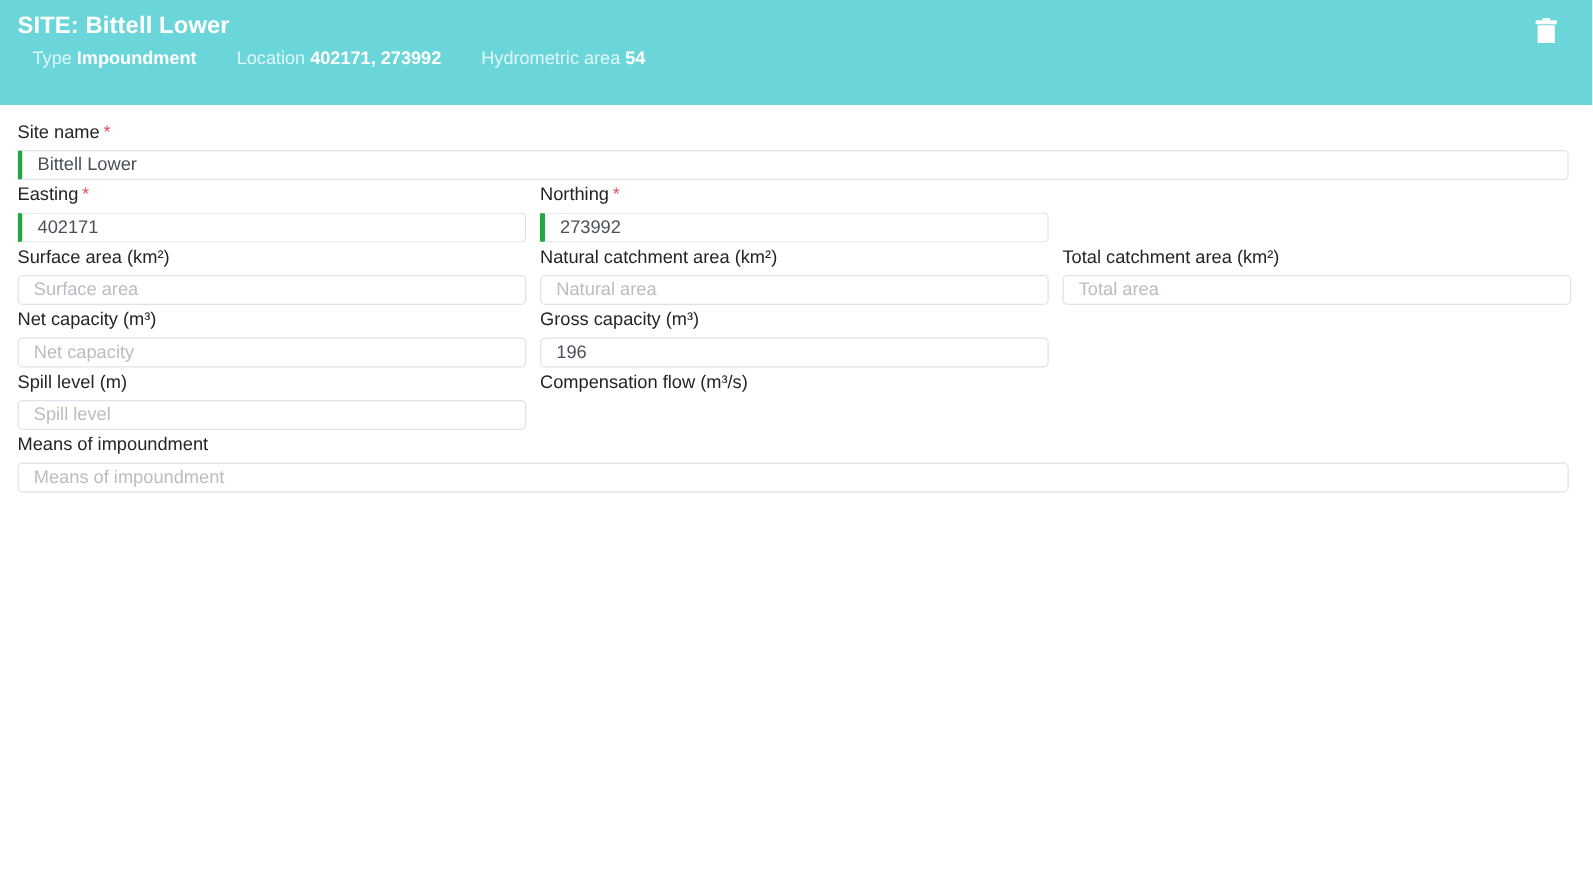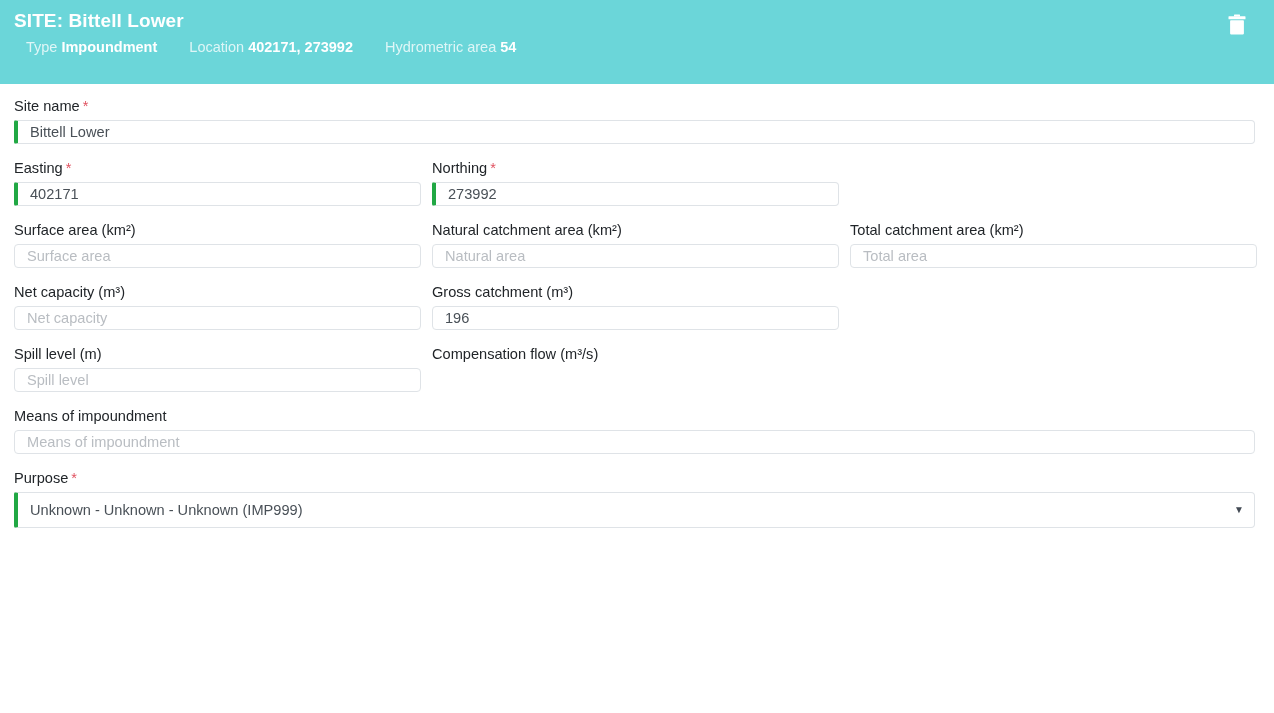--- a/index.html
+++ b/index.html
@@ -57,21 +57,21 @@
 
   
   .form-body {
     padding: 12px 19px 0 14px;
   }
   .field-row {
     display: flex;
     gap: 11px;
   }
   .field {
-    margin-bottom: 14px;
+    margin-bottom: 2px;
   }
   .field.col1 { width: 407px; flex: 0 0 407px; }
   .field.col2 { width: 407px; flex: 0 0 407px; }
   .field.col3 { width: 407px; flex: 0 0 407px; }
   .field.full  { width: 1241px; }
 
   .field-label {
     display: block;
     font-size: 14.6px;
     color: #212529;
@@ -247,46 +247,35 @@
       <input class="form-control" type="text" placeholder="Total area" style="">
     </div>
   </div>
 
   <div class="field-row">
     <div class="field col1">
       <label class="field-label">Net capacity (m³)</label>
       <input class="form-control" type="text" placeholder="Net capacity" style="">
     </div>
     <div class="field col2">
-      <label class="field-label">Gross catchment (m³)</label>
+      <label class="field-label">Gross capacity (m³)</label>
       <input class="form-control" type="text" value="196" style="">
     </div>
   </div>
 
   <div class="field-row">
     <div class="field col1">
       <label class="field-label">Spill level (m)</label>
       <input class="form-control" type="text" placeholder="Spill level" style="">
     </div>
     <div class="field col2">
       <label class="field-label">Compensation flow (m³/s)</label>
     </div>
   </div>
 
   <div class="field full">
     <label class="field-label">Means of impoundment</label>
     <input class="form-control" type="text" placeholder="Means of impoundment" style="">
   </div>
 
-  <div class="field full">
-    <label class="field-label">
-      <span>Purpose</span><span class="req-star">*</span>
-    </label>
-    <div class="select-wrap">
-      <select class="form-select is-valid">
-        <option>Unknown - Unknown - Unknown (IMP999)</option>
-      </select>
-      <span class="select-caret">▼</span>
-    </div>
-  </div>
 
 
 </div>
 
 </body></html>

